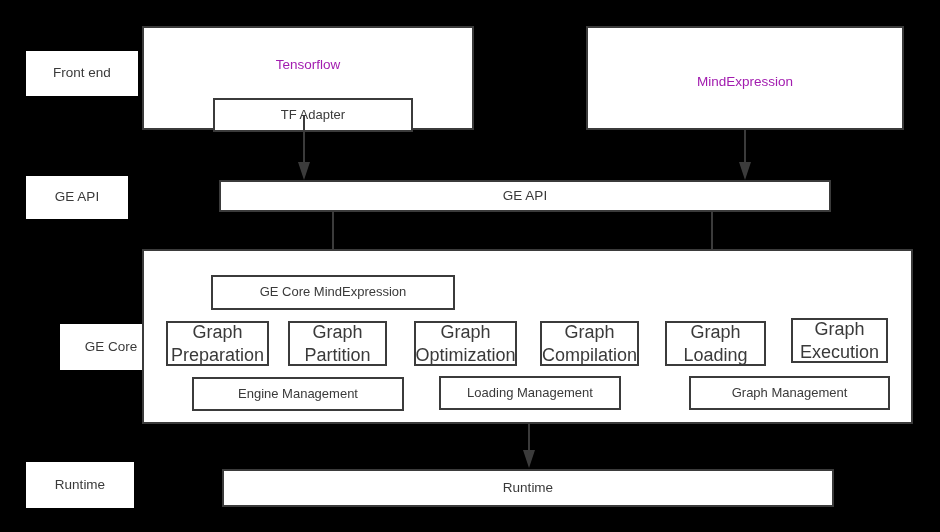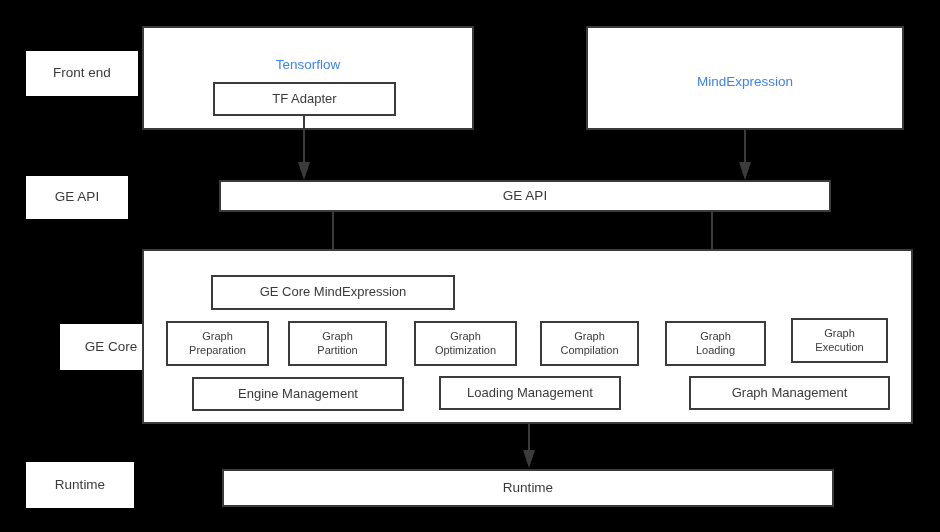--- a/index.html
+++ b/index.html
@@ -31,36 +31,36 @@
     border: none;
     font-size: 13.5px;
   }
   .container-box {
     border: 2px solid #3b3b3b;
     align-items: flex-start;
     justify-content: center;
   }
   .container-title {
     position: absolute;
-    color: #3b82f6;
+    color: #a21caf;
     font-size: 13.5px;
     text-align: center;
     white-space: nowrap;
   }
   .inner-box {
     border: 2px solid #3b3b3b;
     font-size: 13px;
   }
   .bar-box {
     border: 2px solid #3b3b3b;
     font-size: 13.5px;
   }
   .small-box {
     border: 2px solid #3b3b3b;
-    font-size: 11px;
+    font-size: 18px;
   }
   .mgmt-box {
     border: 2px solid #3b3b3b;
     font-size: 13px;
   }
   .arrow {
     position: absolute;
   }
   .arrow svg {
     display: block;
@@ -76,21 +76,21 @@
 
   <div class="box lane-label" style="left:26px; top:176px; width:102px; height:43px;">GE API</div>
 
   <div class="box lane-label" style="left:26px; top:324px; width:102px; height:46px;margin-left:34px;">GE Core</div>
 
   <div class="box lane-label" style="left:26px; top:462px; width:108px; height:46px;">Runtime</div>
 
   <div class="box container-box" style="left:142px; top:26px; width:332px; height:104px;">
     <div class="container-title" style="top:29px; left:0; right:0;">Tensorflow</div>
   </div>
-  <div class="box inner-box" style="left:213px; top:82px; width:183px; height:34px;">TF Adapter</div>
+  <div class="box inner-box" style="left:213px; top:98px; width:200px; height:34px;">TF Adapter</div>
 
   <div class="box container-box" style="left:586px; top:26px; width:318px; height:104px;">
     <div class="container-title" style="top:46px; left:0; right:0;">MindExpression</div>
   </div>
 
   <div class="arrow" style="left:296px; top:116px; width:16px; height:66px;">
     <svg width="16" height="66" viewBox="0 0 16 66">
       <line x1="8" y1="0" x2="8" y2="52" stroke="#3b3b3b" stroke-width="2"></line>
       <polygon points="8,64 2,46 14,46" fill="#3b3b3b"></polygon>
     </svg>

